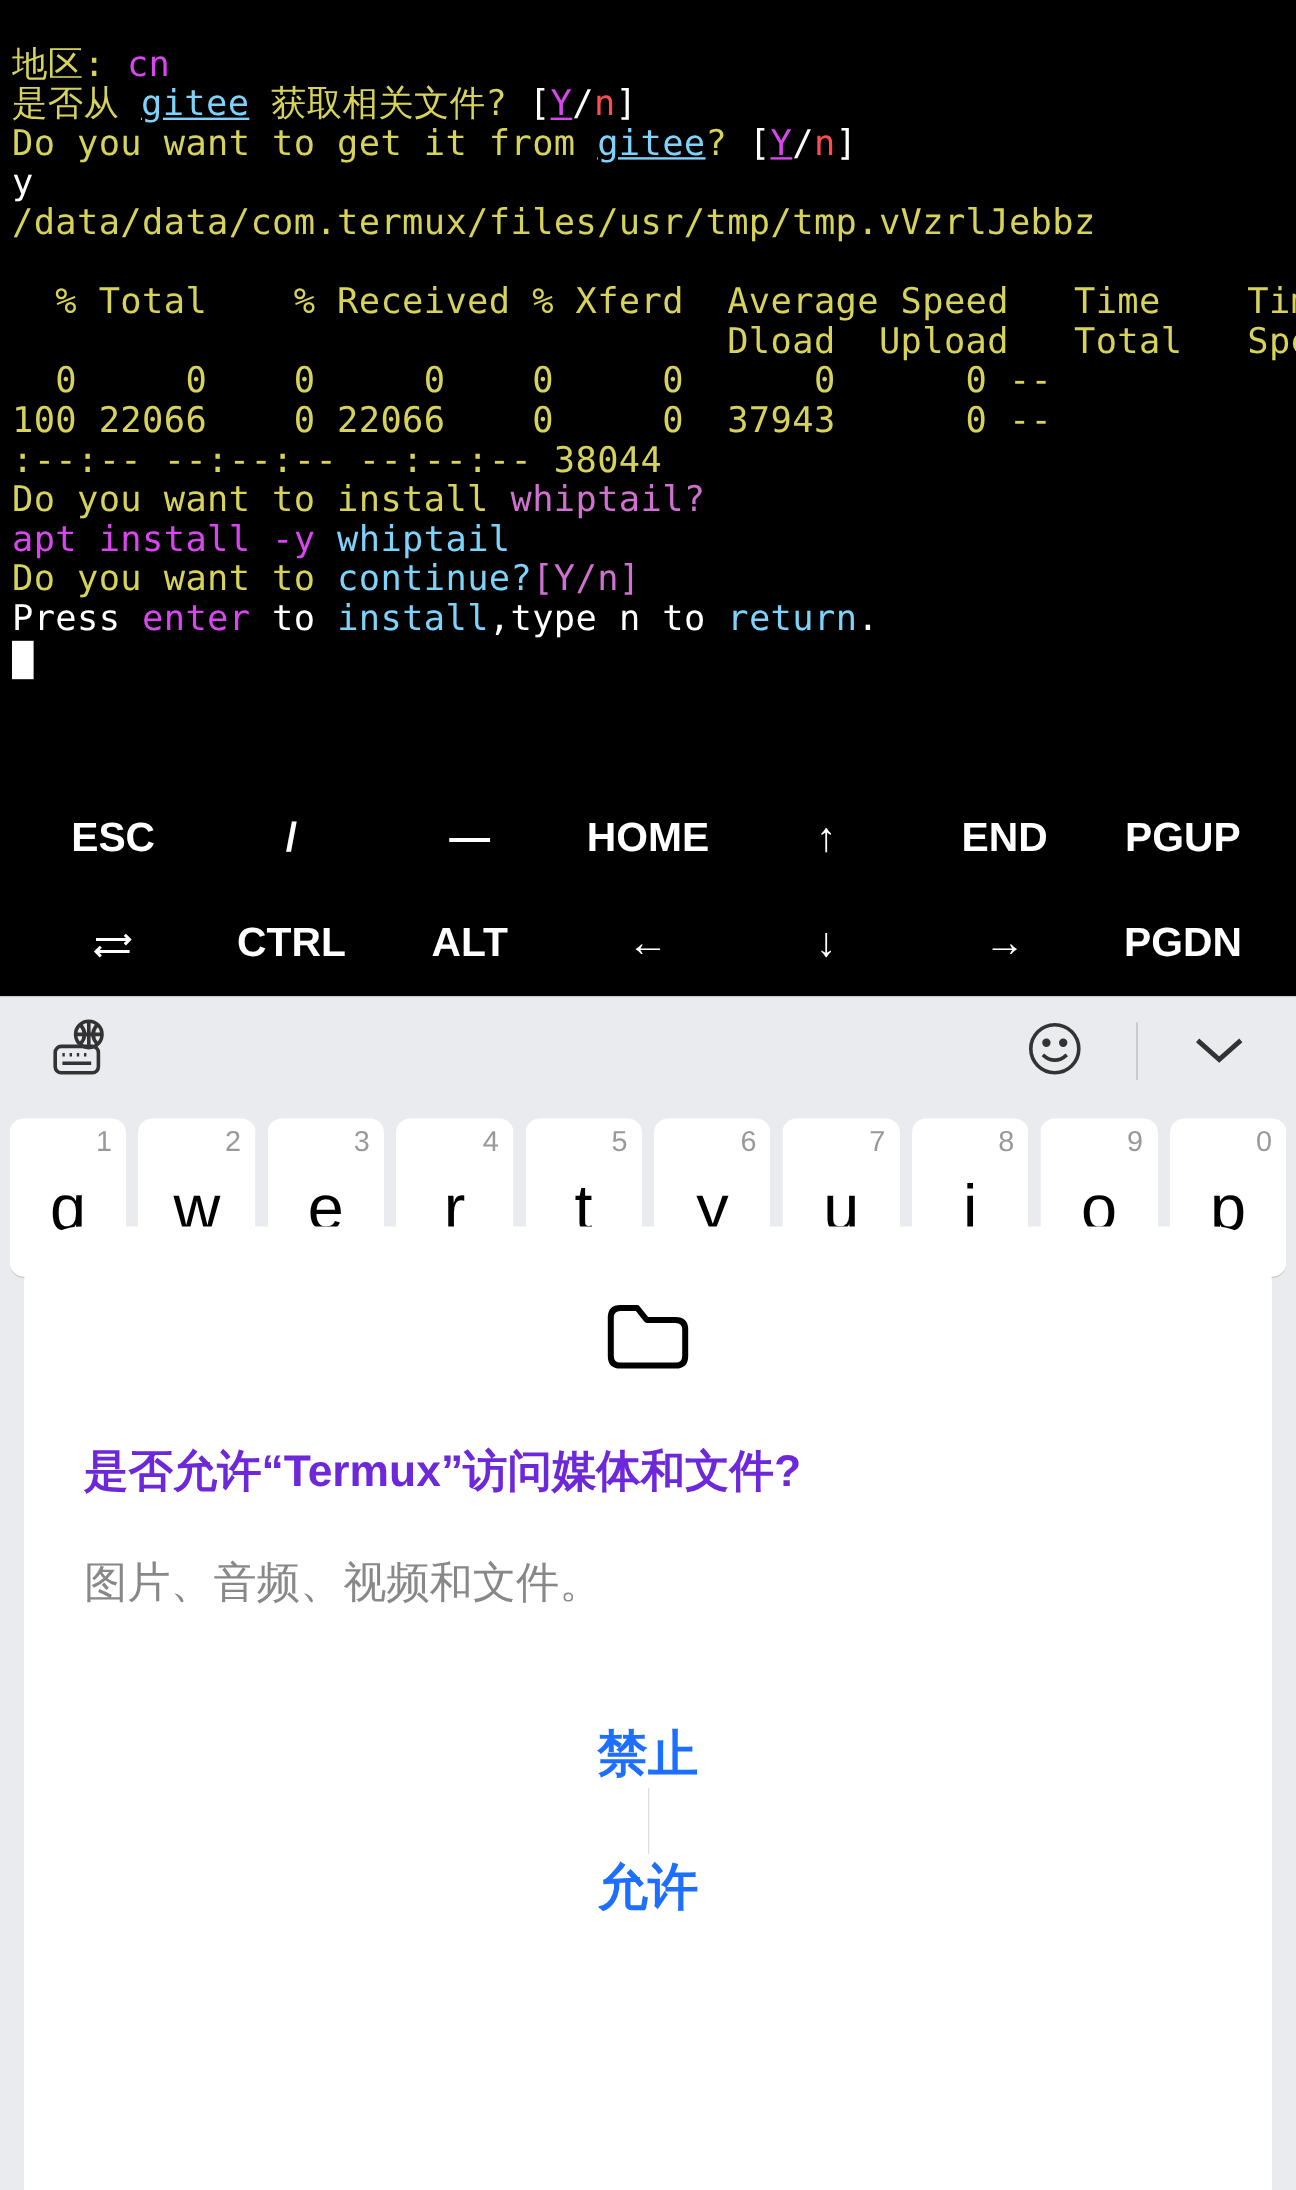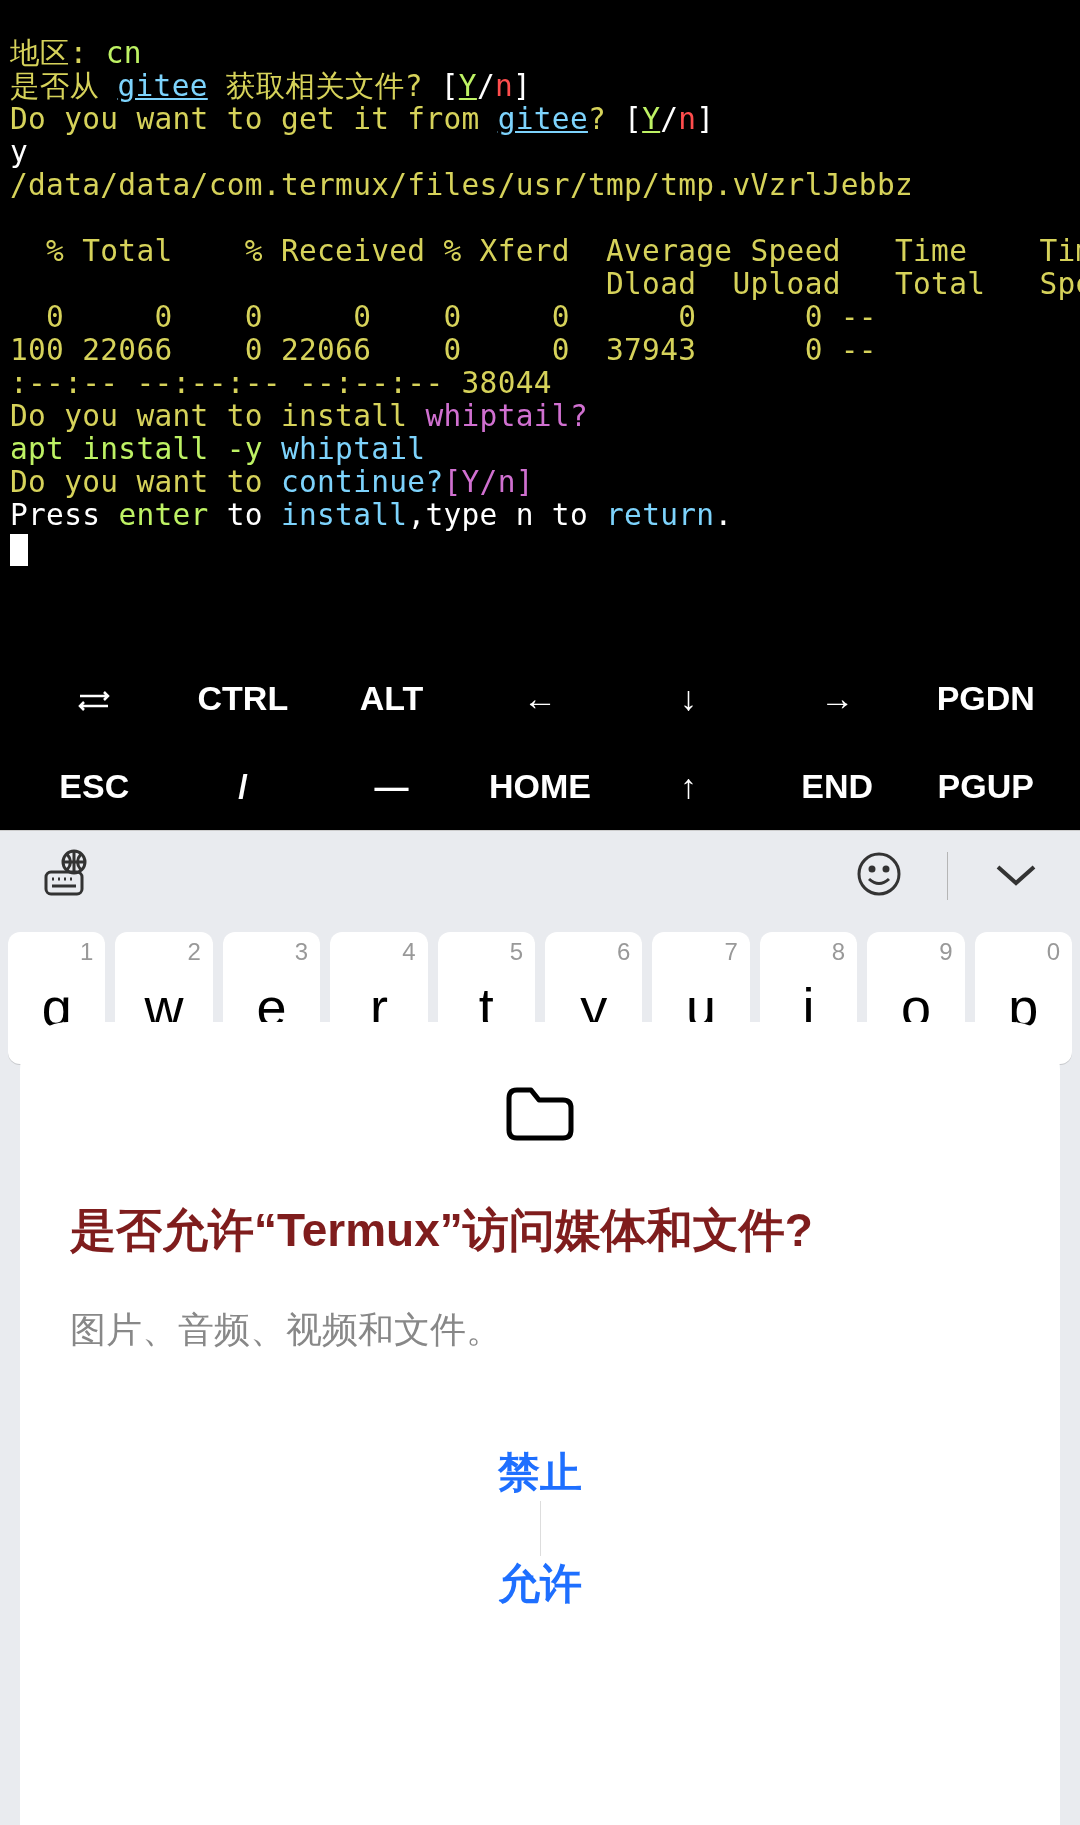--- a/index.html
+++ b/index.html
@@ -11,21 +11,21 @@
     background: #000;
     color: #fff;
     font-size: 29.5px;
     line-height: 1.12;
     padding: 4px 10px 0 10px;
     height: 654px;
     white-space: pre;
     letter-spacing: 0.3px;
   }
   .c-yellow { color: #d6d25a; }
-  .c-green  { color: #bef264; }
+  .c-green  { color: #d946ef; }
   .c-white  { color: #fff; }
   .c-blue   { color: #7dd3fc; }
   .c-red    { color: #ff4d4d; }
   .c-magenta{ color: #d070d0; margin-top: 28px; }
   .underline { text-decoration: underline; }
   .cursor {
     display: inline-block;
     width: 18px;
     height: 32px;
     background: #fff;
@@ -117,23 +117,23 @@
   }
   .dialog {
     background: #fff;
     border-radius: 48px 48px 0 0;
     padding: 60px 50px 0 50px;
     font-family: -apple-system, "PingFang SC", sans-serif;
     height: 803px;
   }
   .dialog-icon { text-align: center; margin-bottom: 50px; }
   .dialog-title {
-    font-size: 46px;
+    font-size: 37px;
     font-weight: 700;
-    color: #7f1d1d;
+    color: #6d28d9;
     margin-bottom: 20px;
   }
   .dialog-sub {
     font-size: 36px;
     color: #888;
     margin-bottom: 80px;
     margin-top: 44px;
   }
   .dialog-btns {
     display: flex;
@@ -172,41 +172,41 @@
 <span class="c-yellow">:--:-- --:--:-- --:--:-- 38044</span>
 <span class="c-yellow">Do you want to install </span><span class="c-magenta">whiptail?</span>
 <span class="c-green">apt install -y </span><span class="c-blue">whiptail</span>
 <span class="c-yellow">Do you want to </span><span class="c-blue">continue?</span><span class="c-magenta">[Y/n]</span>
 <span class="c-white">Press </span><span class="c-green">enter</span><span class="c-white"> to </span><span class="c-blue">install</span><span class="c-white">,type </span><span class="c-white">n</span><span class="c-white"> to </span><span class="c-blue">return</span><span class="c-white">.</span>
 <span class="cursor"></span>
 </div>
 
 <div class="extra-keys">
   <div class="extra-row">
+    <div class="xkey">ESC</div>
+    <div class="xkey">/</div>
+    <div class="xkey">—</div>
+    <div class="xkey">HOME</div>
+    <div class="xkey">↑</div>
+    <div class="xkey">END</div>
+    <div class="xkey">PGUP</div>
+  </div>
+  <div class="extra-row">
     <div class="xkey">
       <svg width="40" height="28" viewBox="0 0 40 28" fill="none" stroke="#fff" stroke-width="2.5">
         <path d="M6 9 H34 M30 5 L34 9 L30 13"></path>
         <path d="M34 19 H6 M10 15 L6 19 L10 23"></path>
       </svg>
     </div>
     <div class="xkey">CTRL</div>
     <div class="xkey">ALT</div>
     <div class="xkey">←</div>
     <div class="xkey">↓</div>
     <div class="xkey">→</div>
     <div class="xkey">PGDN</div>
-  </div>
-  <div class="extra-row">
-    <div class="xkey">ESC</div>
-    <div class="xkey">/</div>
-    <div class="xkey">—</div>
-    <div class="xkey">HOME</div>
-    <div class="xkey">↑</div>
-    <div class="xkey">END</div>
-    <div class="xkey">PGUP</div>
   </div>
 </div>
 
 <div class="ime-toolbar">
   <div class="ime-left">
     <span>
       <svg width="52" height="52" viewBox="0 0 52 52" fill="none" stroke="#333" stroke-width="3">
         <circle cx="34" cy="14" r="11"></circle>
         <path d="M23 14 H45 M34 3 V25 M27 6 Q34 14 27 22 M41 6 Q34 14 41 22"></path>
         <rect x="6" y="24" width="36" height="22" rx="5"></rect>

